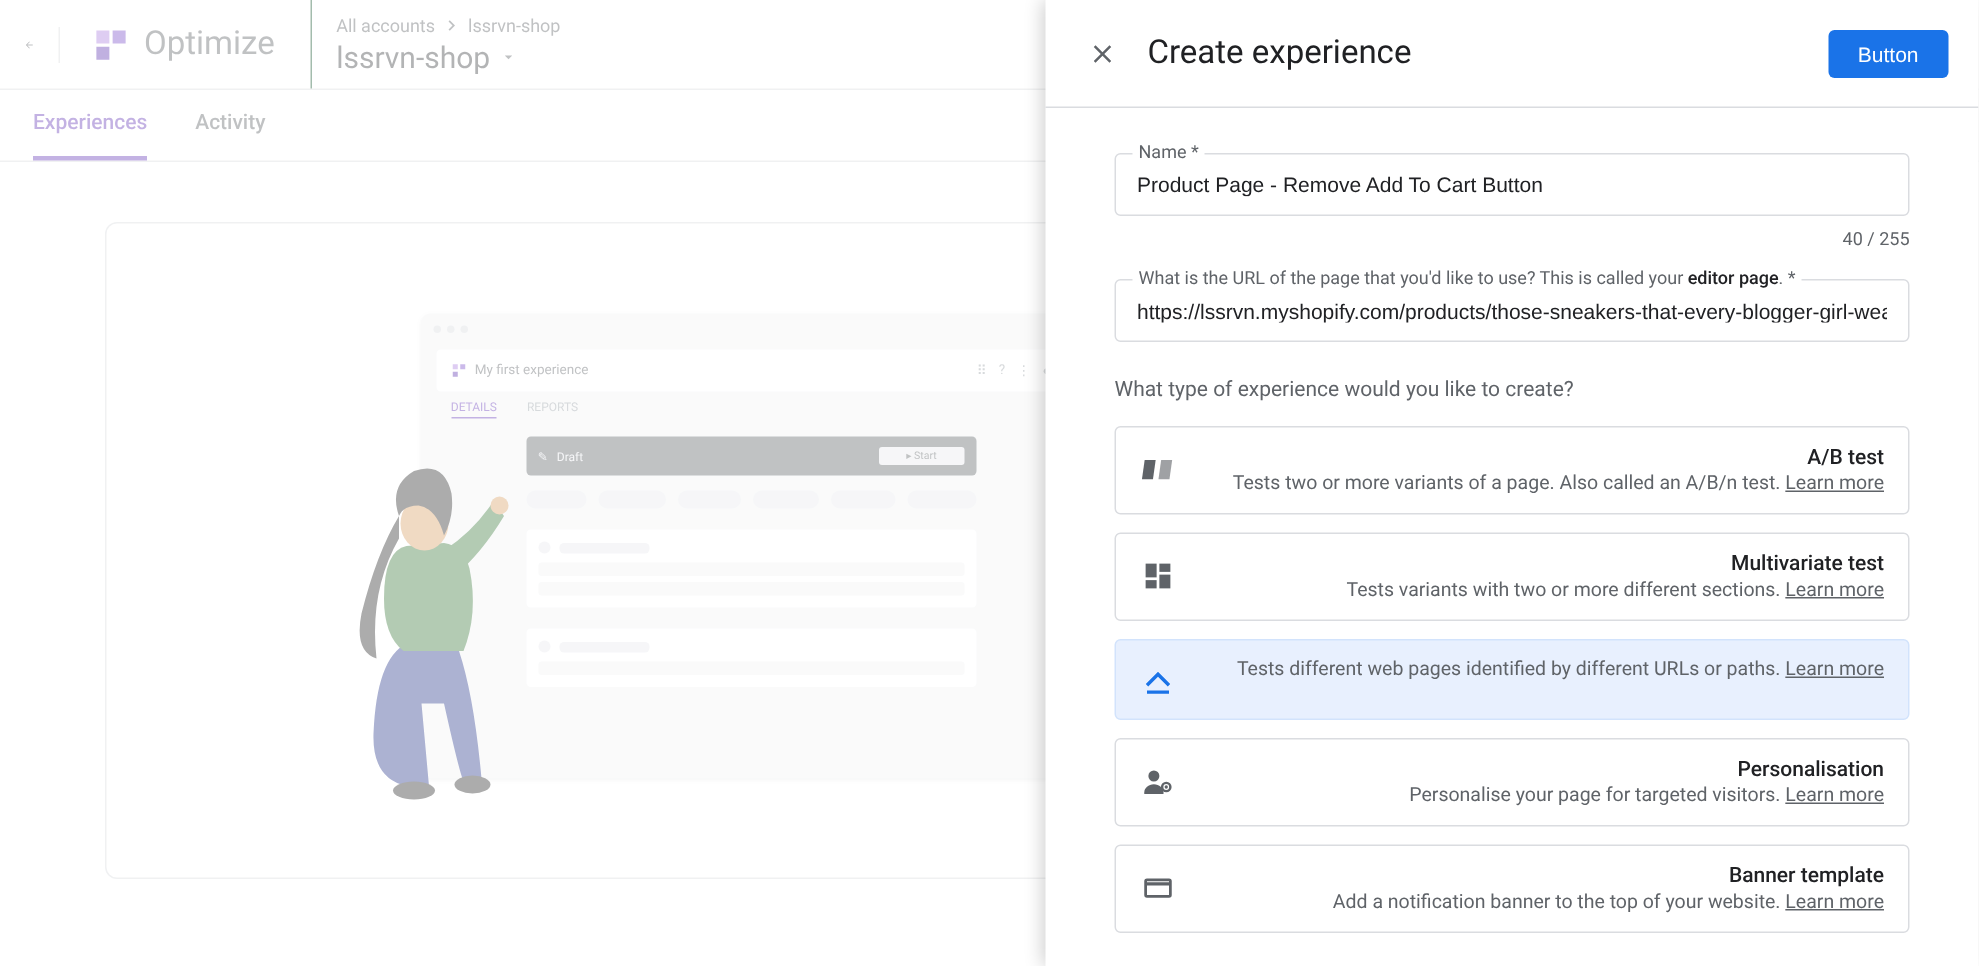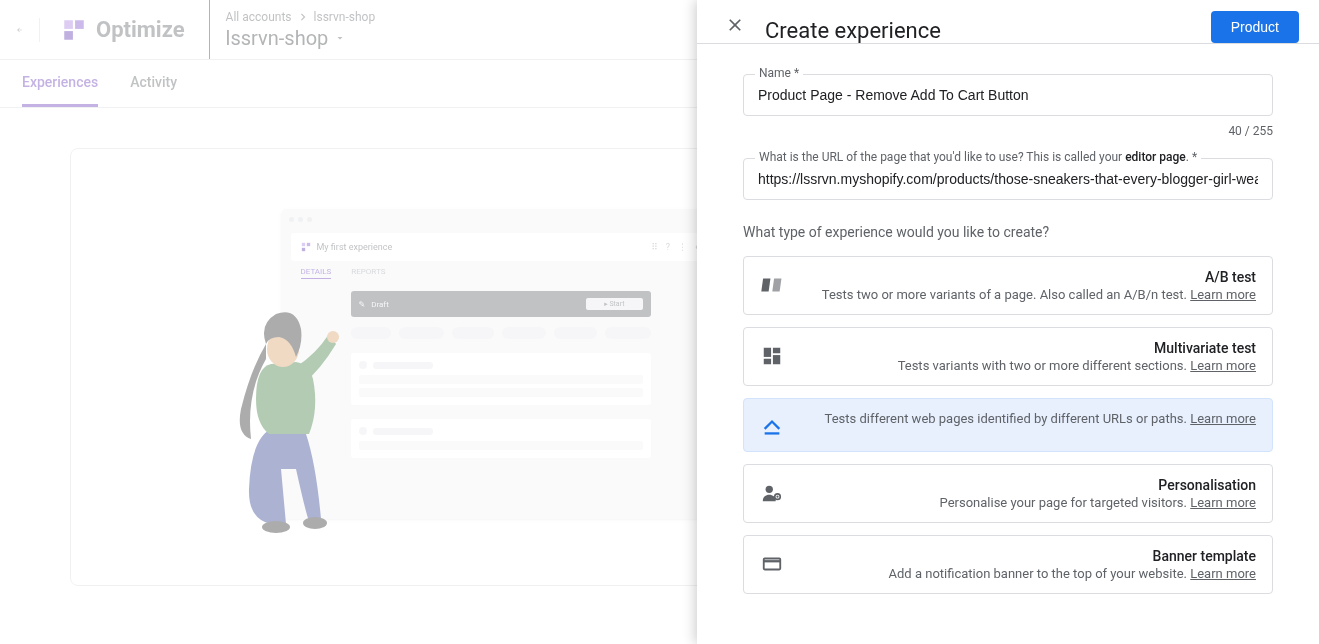--- a/index.html
+++ b/index.html
@@ -6,21 +6,21 @@
     body { font-family: 'Google Sans', Roboto, Arial, sans-serif; background: #fff; color: #202124; overflow: hidden; width: 1319px; height: 644px; position: relative; }
     
     
     .bg-page { position: absolute; inset: 0; filter: opacity(0.6); pointer-events: none; }
     .bg-overlay { position: absolute; inset: 0; background: rgba(255,255,255,0.35); }
     
     .header { display: flex; align-items: center; height: 60px; border-bottom: 1px solid #dadce0; padding: 0 16px; background: #fff; }
     .back-btn { width: 24px; height: 24px; display: flex; align-items: center; justify-content: center; color: #5f6368; margin-right: 8px; border-right: 1px solid #dadce0; padding-right: 16px; }
     .logo-wrap { display: flex; align-items: center; gap: 8px; margin-left: 12px; }
     .logo-icon { width: 28px; height: 28px; display:flex; align-items:center; justify-content:center; }
-    .logo-text { font-size: 22px; color: #5f6368; font-weight: 700; }
+    .logo-text { font-size: 22px; color: #5f6368; font-weight: 400; }
     .breadcrumb-col { margin-left: 24px; border-left: 1px solid #14532d; padding-left: 16px; display:flex; flex-direction:column; justify-content:center; height: 100%;}
     .crumb-row { display: flex; align-items: center; gap: 4px; font-size: 12px; color: #5f6368; }
     .crumb-row svg { width: 14px; height: 14px; }
     .container-name { display:flex; align-items:center; gap:6px; font-size: 20px; color: #3c4043; margin-top:2px;}
     
     .tabs { display: flex; gap: 32px; padding: 0 22px; height: 48px; align-items: center; border-bottom: 1px solid #dadce0; background: #fff;}
     .tab { font-size: 14px; color: #5f6368; height: 100%; display:flex; align-items:center; border-bottom: 3px solid transparent; font-weight: 500;}
     .tab.active { color: #673ab7; border-bottom-color: #673ab7; }
     
     .content-area { padding: 40px; display:flex; justify-content:center; }
@@ -53,21 +53,21 @@
     
     .card-text { flex:1; padding-top: 50px;}
     .card-title { font-size: 28px; color: #202124; margin-bottom: 16px;}
     .card-desc { font-size: 15px; color: #5f6368; line-height: 1.5; margin-bottom: 24px;}
     .card-cta { background: #1a73e8; color:#fff; border:none; padding: 10px 20px; border-radius: 4px; font-size:14px; }
     .links { margin-top: 20px; }
     .link-row { display:flex; align-items:center; gap:8px; font-size:13px; color:#5f6368; margin-bottom:6px;}
     
     
     .panel { position: absolute; right: 0; top: 0; width: 622px; height: 644px; background: #fff; box-shadow: -2px 0 12px rgba(0,0,0,0.2); display:flex; flex-direction:column; }
-    .panel-header { display:flex; align-items:flex-end; height: 44px; padding: 0 20px; border-bottom: 1px solid #dadce0;}
+    .panel-header { display:flex; align-items:center; height: 72px; padding: 0 20px; border-bottom: 1px solid #dadce0;}
     .close-btn { width:36px; height:36px; display:flex; align-items:center; justify-content:center; color:#5f6368; cursor:pointer; border-radius:50%;}
     .panel-title { font-size: 22px; color:#202124; margin-left: 12px; flex:1;}
     .create-btn { background:#1a73e8; color:#fff; border:none; padding: 8px 20px; border-radius:4px; font-size:14px; font-weight:500; cursor:pointer;}
     
     .panel-body { padding: 30px 46px 0; overflow-y:auto; flex:1;}
     
     .field { position:relative; margin-bottom: 8px;}
     .field-label { position:absolute; top:-8px; left:12px; background:#fff; padding:0 4px; font-size:12px; color:#5f6368;}
     .field-input { width:100%; border:1px solid #dadce0; border-radius:4px; padding: 12px 14px; font-size:14px; color:#202124; outline:none;}
     .field-hint { text-align:right; font-size:12px; color:#5f6368; margin-top:4px; margin-bottom: 20px;}
@@ -224,21 +224,21 @@
 <div class="bg-overlay"></div>
 
 <div class="panel">
   <div class="panel-header">
     <div class="close-btn">
       <svg width="20" height="20" viewBox="0 0 24 24" fill="currentColor">
           <path d="M19 6.41L17.59 5 12 10.59 6.41 5 5 6.41 10.59 12 5 17.59 6.41 19 12 13.41 17.59 19 19 17.59 13.41 12z"></path>
         </svg>
     </div>
     <div class="panel-title">Create experience</div>
-    <button class="create-btn">Product</button>
+    <button class="create-btn">Button</button>
   </div>
 
   <div class="panel-body">
     <div class="field">
       <span class="field-label">Name *</span>
       <input class="field-input" value="Product Page - Remove Add To Cart Button" style="">
     </div>
     <div class="field-hint">40 / 255</div>
 
     <div class="field">

